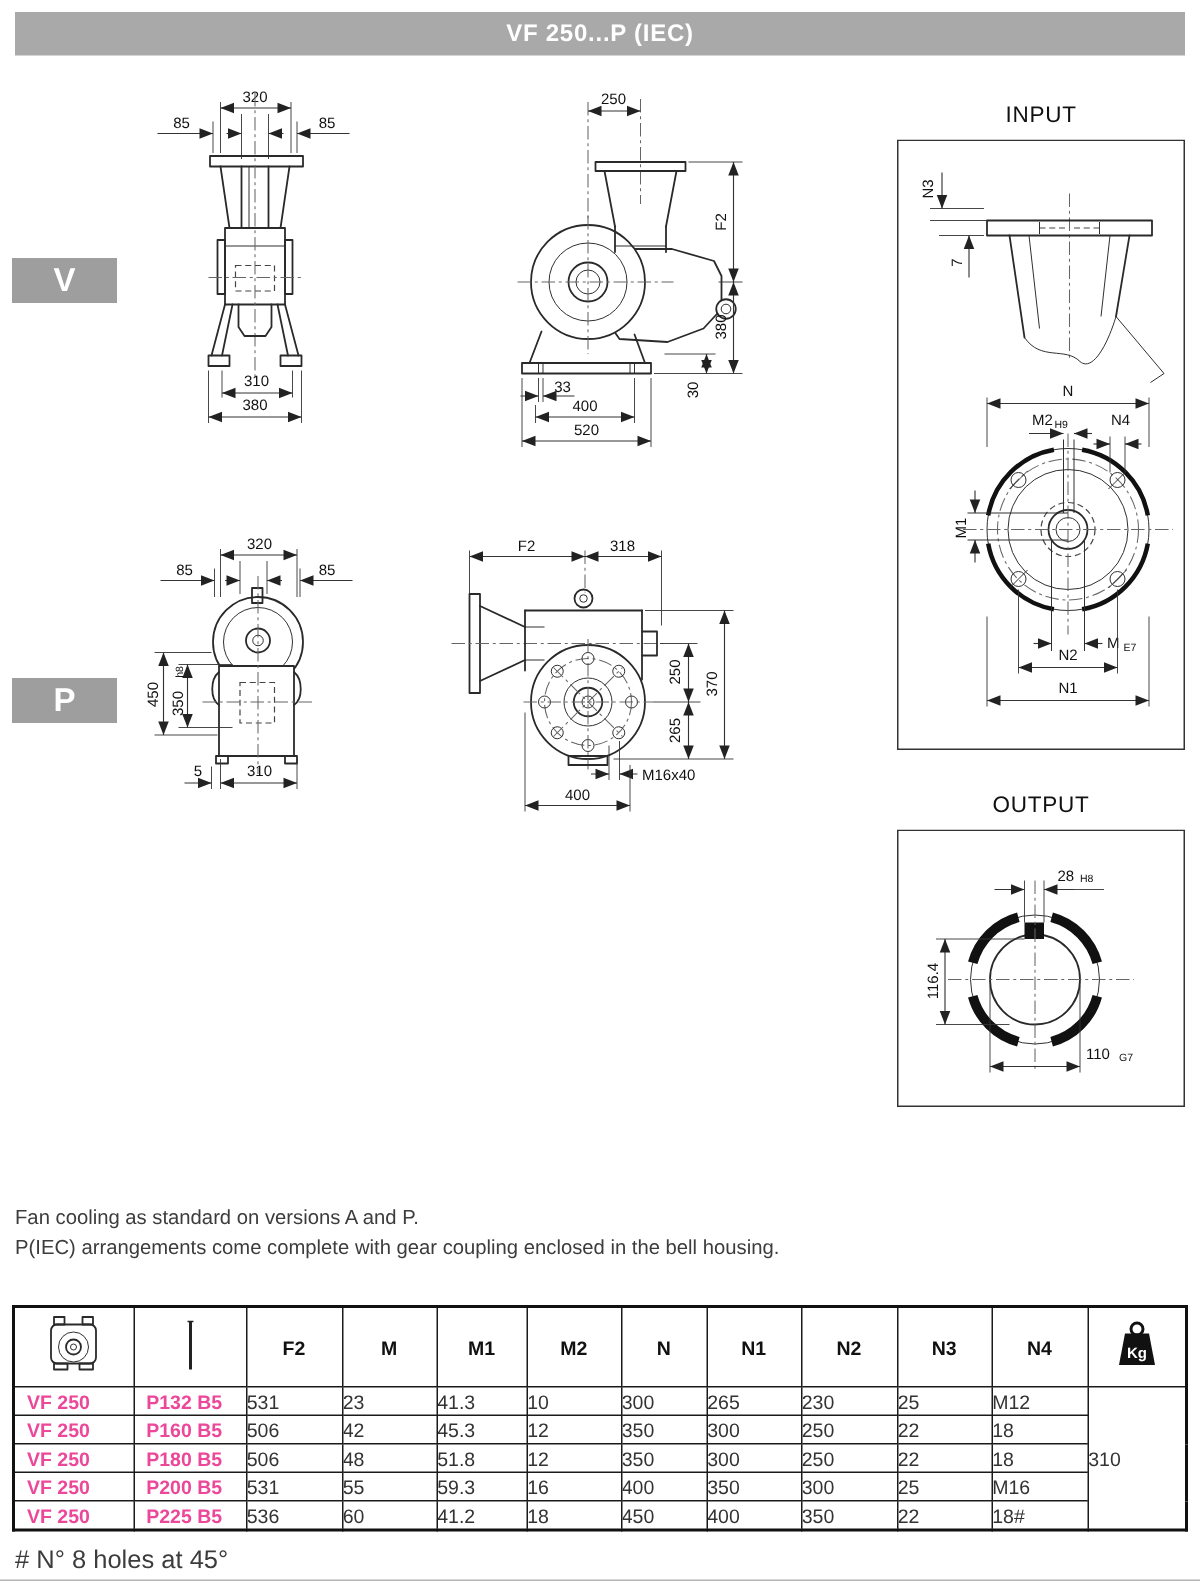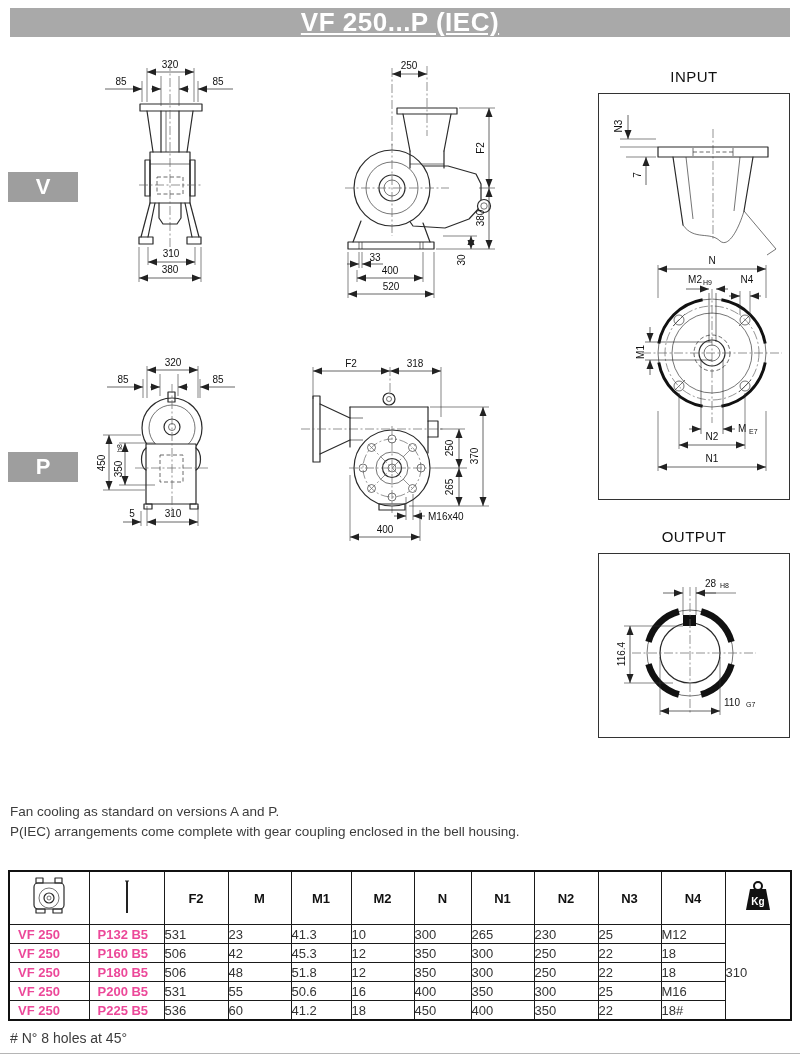--- a/index.html
+++ b/index.html
@@ -2,21 +2,21 @@
 <html><head>
 <meta charset="utf-8">
 <style>
   html,body{margin:0;padding:0;background:#fff;}
   #page{position:relative;width:800px;height:1061px;background:#fff;
         font-family:"Liberation Sans",sans-serif;color:#222;overflow:hidden;}
   .abs{position:absolute;}
   
   #titlebar{left:10px;top:8px;width:780px;height:29px;background:#a9a9a9;
             display:flex;align-items:center;justify-content:center;}
-  #titlebar span{color:#fff;font-weight:bold;font-size:26px;letter-spacing:.5px;text-decoration:underline;}
+  #titlebar span{color:#fff;font-weight:bold;font-size:16px;letter-spacing:.5px;}
   
   .vertag{width:70px;height:30px;background:#9e9e9e;display:flex;align-items:center;
           justify-content:center;color:#fff;font-weight:bold;font-size:22px;}
   
   .dwtitle{width:192px;text-align:center;font-weight:normal;font-size:15px;color:#111;letter-spacing:.5px;}
   
   .o{fill:none;stroke:#2a2a2a;stroke-width:1.2;stroke-linejoin:round;stroke-linecap:round;}
   .th{fill:none;stroke:#2a2a2a;stroke-width:.65;}
   .cl{fill:none;stroke:#666;stroke-width:.7;stroke-dasharray:9 2.5 2 2.5;}
   .dsh{fill:none;stroke:#444;stroke-width:.8;stroke-dasharray:4 2.5;}
@@ -28,21 +28,21 @@
   .dts{font-size:7px;fill:#111;}
   
   .note{left:10px;width:760px;font-size:13.5px;color:#3c3c3c;}
   
   #dimtable{border-collapse:collapse;table-layout:fixed;width:784px;}
   #dimtable th,#dimtable td{border:1.5px solid #1a1a1a;padding:0;overflow:hidden;}
   #dimtable{border:2.5px solid #111;}
   #dimtable th{height:52px;font-size:13px;font-weight:bold;color:#111;text-align:center;}
   #dimtable td{height:18px;font-size:13px;color:#333;text-align:left;vertical-align:middle;}
   #dimtable td.bold{font-weight:bold;color:#ec4899;text-align:left;padding-left:8px;}
-  #footnote{left:10px;font-size:14px;color:#3c3c3c;}
+  #footnote{left:10px;font-size:17px;color:#3c3c3c;}
   #bottomrule{left:0;top:1053px;width:800px;height:1px;background:#b5b5b5;}
 </style>
 </head>
 <body>
 
 <svg width="0" height="0" style="position:absolute">
   <defs>
     <marker id="arr" viewBox="0 0 10 8" markerWidth="10" markerHeight="8" refX="9.5" refY="4" orient="auto-start-reverse" markerUnits="userSpaceOnUse">
       <path d="M0.5,0.5 L9.5,4 L0.5,7.5 z" fill="#222"></path>
     </marker>
@@ -500,21 +500,21 @@
         <td>300</td>
         <td>250</td>
         <td>22</td>
         <td>18</td>
       </tr>
       <tr>
         <td class="bold">VF 250</td>
         <td class="bold">P200 B5</td>
         <td>531</td>
         <td>55</td>
-        <td>50.6</td>
+        <td>59.3</td>
         <td>16</td>
         <td>400</td>
         <td>350</td>
         <td>300</td>
         <td>25</td>
         <td>M16</td>
       </tr>
       <tr>
         <td class="bold">VF 250</td>
         <td class="bold">P225 B5</td>

